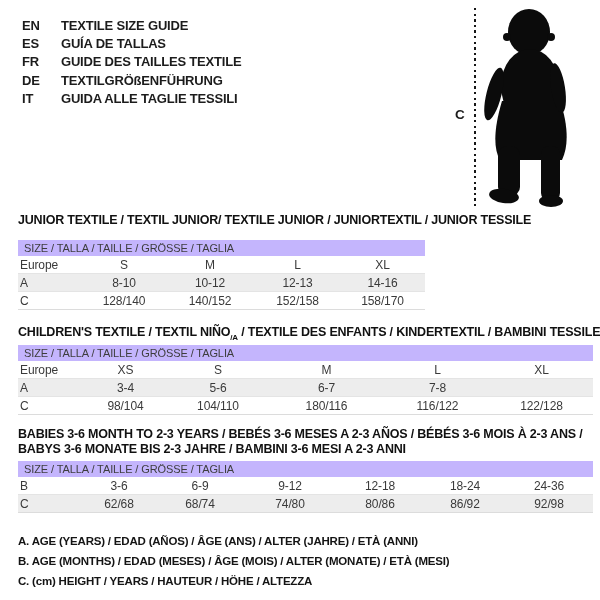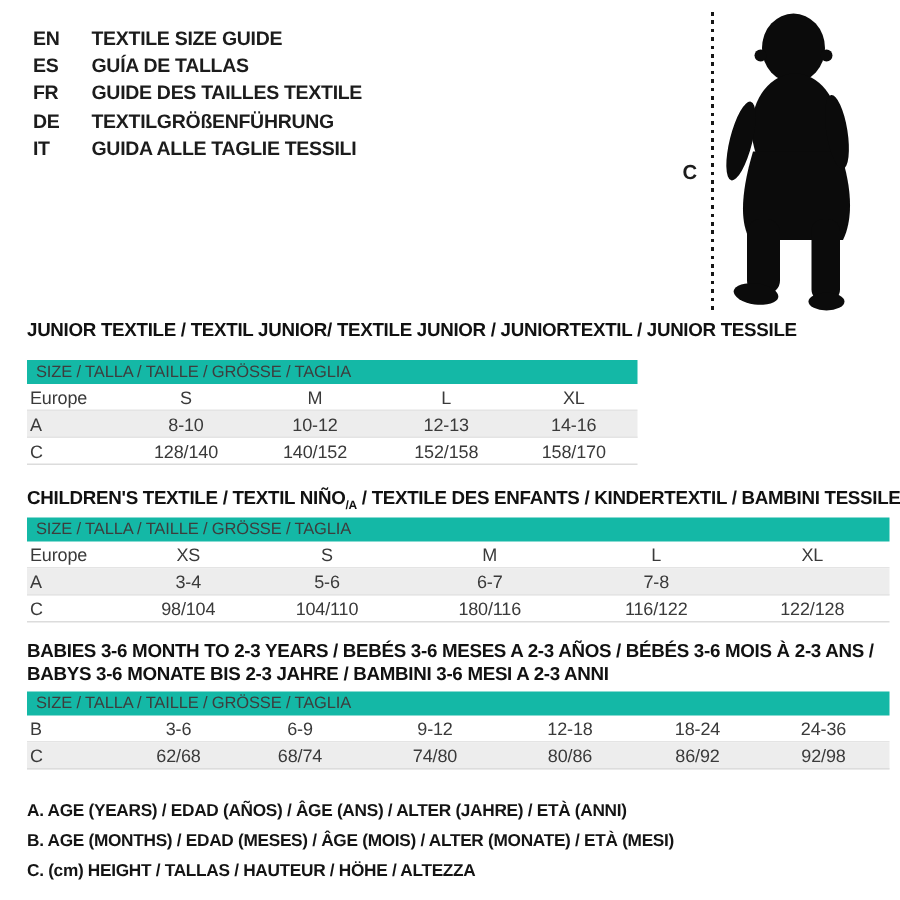--- a/index.html
+++ b/index.html
@@ -21,21 +21,21 @@
   
   .tbl-title{position:absolute;left:18px;margin:0;font-size:12.5px;font-weight:700;
     letter-spacing:-0.2px;color:#111;white-space:nowrap;}
   .tbl-title sub{font-size:8px;}
   #title1{top:213px;}
   #title2{top:325px;}
   #title3{top:427px;line-height:15px;white-space:normal;width:570px;}
 
   
   .tbl{position:absolute;left:18px;font-size:12px;color:#3a3a3a;letter-spacing:-0.1px;}
-  .band{height:16px;line-height:16px;background:#14b8a6;color:#3d3d3d;
+  .band{height:16px;line-height:16px;background:#c4b5fd;color:#3d3d3d;
         padding-left:6px;font-size:11px;letter-spacing:-0.1px;}
   .row{display:grid;height:17px;line-height:16px;align-items:center;
        border-bottom:1px solid #e4e4e4;}
   .row:last-child{border-bottom:1px solid #dcdcdc;}
   .row.alt{background:#ededed;}
   .cell{text-align:center;white-space:nowrap;}
   .cell.label{text-align:left;padding-left:2px;}
   #t1{top:240px;width:407px;}
   #t1 .row{grid-template-columns:65px 82px 90px 85px 85px;}
   #t2{top:345px;width:575px;}
@@ -167,16 +167,16 @@
       <span class="cell">74/80</span>
       <span class="cell">80/86</span>
       <span class="cell">86/92</span>
       <span class="cell">92/98</span>
     </div>
   </div>
 
   <div class="notes">
     <div>A. AGE (YEARS) / EDAD (AÑOS) / ÂGE (ANS) / ALTER (JAHRE) / ETÀ (ANNI)</div>
     <div>B. AGE (MONTHS) / EDAD (MESES) / ÂGE (MOIS) / ALTER (MONATE) / ETÀ (MESI)</div>
-    <div>C. (cm) HEIGHT / TALLAS / HAUTEUR / HÖHE / ALTEZZA</div>
+    <div>C. (cm) HEIGHT / YEARS / HAUTEUR / HÖHE / ALTEZZA</div>
   </div>
 
 </div>
 
 </body></html>

